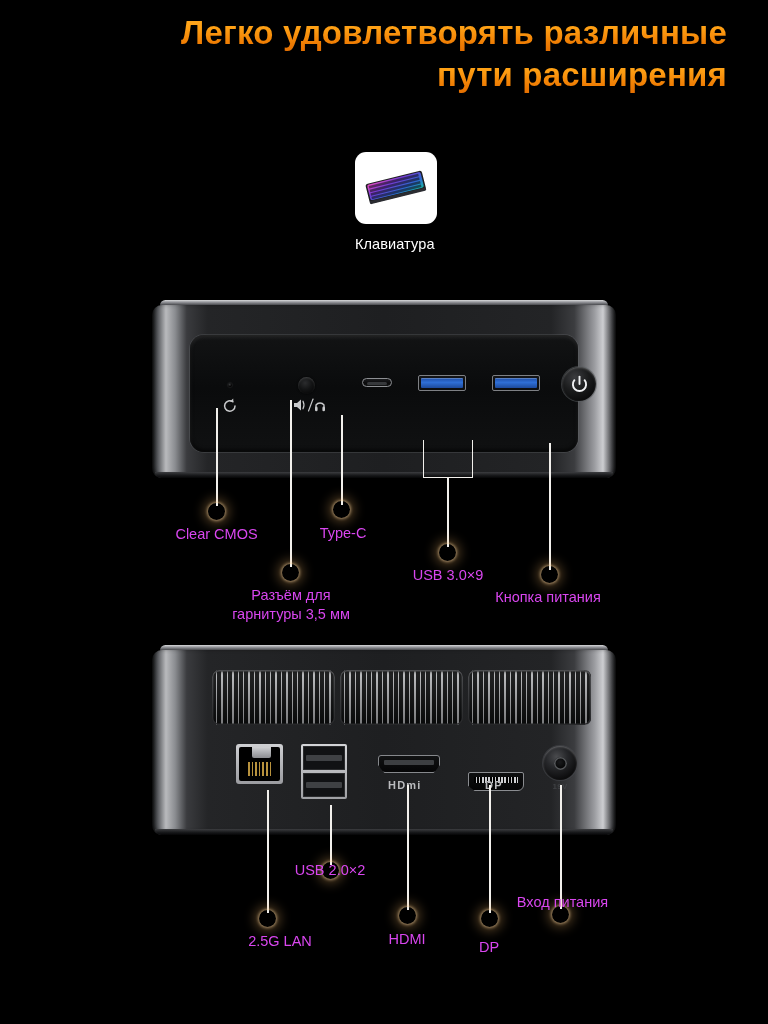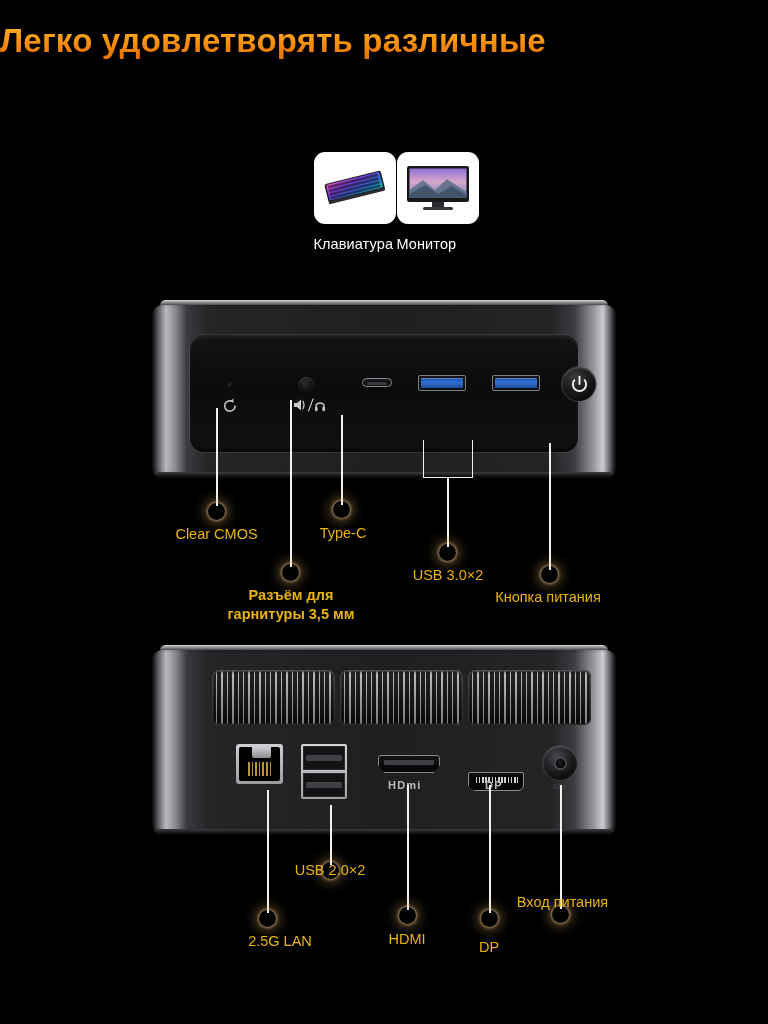--- a/index.html
+++ b/index.html
@@ -6,22 +6,22 @@
   html, body {
     width: 768px; height: 1024px;
     background: #000;
     font-family: "Liberation Sans", sans-serif;
     overflow: hidden;
   }
   .page { position: relative; width: 768px; height: 1024px; background:#000; }
 
   
   .title-wrap {
-    position: absolute; top: 20px; left: 0; width: 727px;
-    text-align: left;
+    position: absolute; top: 12px; left: 0; width: 727px;
+    text-align: right;
   }
   .title-line {
     font-size: 33px; font-weight: bold; line-height: 1.28;
     letter-spacing: .2px;
     background: linear-gradient(180deg,#ffb028 0%,#ffa014 38%,#f07f04 72%,#e06a00 100%);
     -webkit-background-clip: text; background-clip: text;
     -webkit-text-fill-color: transparent; color: #ff9a0f;
     display:block;
   }
 
@@ -213,32 +213,33 @@
 
   
   .leader { position:absolute; background:#f2f0ec; width:1.6px; }
   .bracket { position:absolute; border:1.6px solid #f2f0ec; border-top:none; }
   .dot {
     position:absolute; width:17px; height:17px; border-radius:50%;
     background: radial-gradient(circle at 38% 32%, #ffffff 0%, #fff6e2 22%, #ffd9a0 52%, #e9a martin 0%, #d88e3c 78%, #a35f1c 100%);
     box-shadow: 0 0 12px 4px rgba(255,190,110,.33), 0 0 3px 1px rgba(255,225,180,.55);
   }
   .callout-label {
-    position:absolute; color:#eab308; font-size:14.5px; line-height:1.28;
+    position:absolute; color:#d946ef; font-size:14.5px; line-height:1.28;
     white-space:nowrap; text-align:center;
   }
-  .callout-label.two { white-space:normal; width:150px;font-weight:bold; }
+  .callout-label.two { white-space:normal; width:150px; }
 </style>
 </head>
 <body>
 
 <div class="page">
 
   <div class="title-wrap">
     <span class="title-line">Легко удовлетворять различные</span>
+    <span class="title-line">пути расширения</span>
   </div>
 
   <div class="icon-row">
 
     <div class="icon-cell">
       <div class="icon-tile">
         <svg width="70" height="46" viewBox="0 0 70 46">
           <defs>
               <linearGradient id="kb" x1="0" y1="0" x2="1" y2="1">
             <stop offset="0" stop-color="#ff4fd2"></stop>
@@ -259,40 +260,20 @@
             <rect x="6" y="29.5" width="58" height="3.2" rx="1.4" fill="#2b2c31"></rect>
           </g>
         </svg>
       </div>
       <div class="icon-label">Клавиатура</div>
     </div>
 
 
 
 
-    <div class="icon-cell">
-      <div class="icon-tile">
-        <svg width="66" height="48" viewBox="0 0 66 48">
-          <rect x="2" y="2" width="62" height="36" rx="2" fill="#17181b"></rect>
-          <defs>
-              <linearGradient id="scr" x1="0" y1="0" x2="0" y2="1">
-            <stop offset="0" stop-color="#8f6fd6"></stop>
-                <stop offset=".45" stop-color="#d9a7c9"></stop>
-            <stop offset="1" stop-color="#6f8fb8"></stop>
-              </linearGradient>
-            </defs>
-          <rect x="4.5" y="4.5" width="57" height="29" fill="url(#scr)"></rect>
-          <path d="M4.5 26 L18 16 L30 26 L42 15 L61.5 28 v5.5 H4.5 Z" fill="#5b6e86" opacity=".85"></path>
-          <path d="M4.5 30 L20 21 L33 30 L47 22 L61.5 31 v2.5 H4.5 Z" fill="#3f5268" opacity=".9"></path>
-          <rect x="27" y="38" width="12" height="5" fill="#2a2b2e"></rect>
-          <rect x="18" y="43" width="30" height="3" rx="1.5" fill="#35373b"></rect>
-        </svg>
-      </div>
-      <div class="icon-label">Монитор</div>
-    </div>
 
 
   </div>
 
   <div class="device" style="left:152px; top:300px; width:464px; height:178px;">
     <div class="dev-top-rim"></div>
     <div class="dev-body">
       <div class="front-inset">
 
         <div class="port" style="left:26px; top:48px;">
@@ -345,21 +326,21 @@
   <div class="dot" style="left:282px; top:564px;"></div>
   <div class="callout-label two" style="left:216px; top:586px;">Разъём для гарнитуры 3,5 мм</div>
 
   <div class="leader" style="left:341px; top:415px; height:90px;"></div>
   <div class="dot" style="left:333px; top:501px;"></div>
   <div class="callout-label" style="left:288px; top:524px; width:110px;">Type-C</div>
 
   <div class="bracket" style="left:423px; top:440px; width:50px; height:38px;"></div>
   <div class="leader" style="left:447px; top:477px; height:70px;"></div>
   <div class="dot" style="left:439px; top:544px;"></div>
-  <div class="callout-label" style="left:383px; top:566px; width:130px;">USB 3.0×2</div>
+  <div class="callout-label" style="left:383px; top:566px; width:130px;">USB 3.0×9</div>
 
   <div class="leader" style="left:549px; top:443px; height:127px;"></div>
   <div class="dot" style="left:541px; top:566px;"></div>
   <div class="callout-label" style="left:472px; top:588px; width:152px;">Кнопка питания</div>
 
   <div class="device" style="left:152px; top:645px; width:464px; height:190px;">
     <div class="dev-top-rim"></div>
     <div class="dev-body">
 
       <div class="vent" style="left:60px; top:20px; width:123px;"></div>

